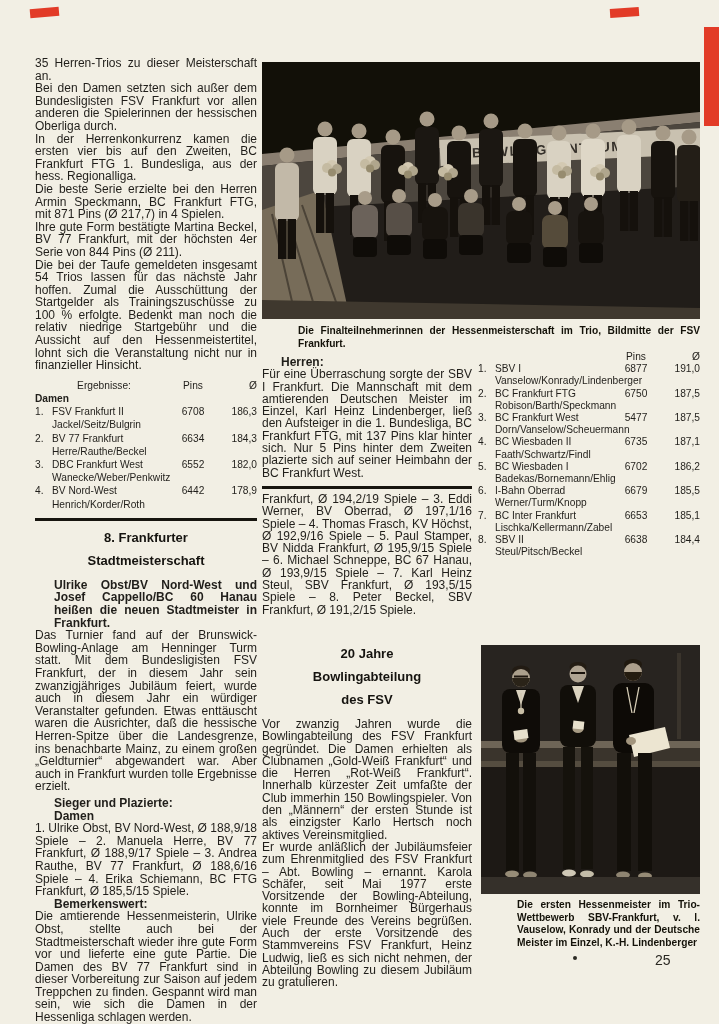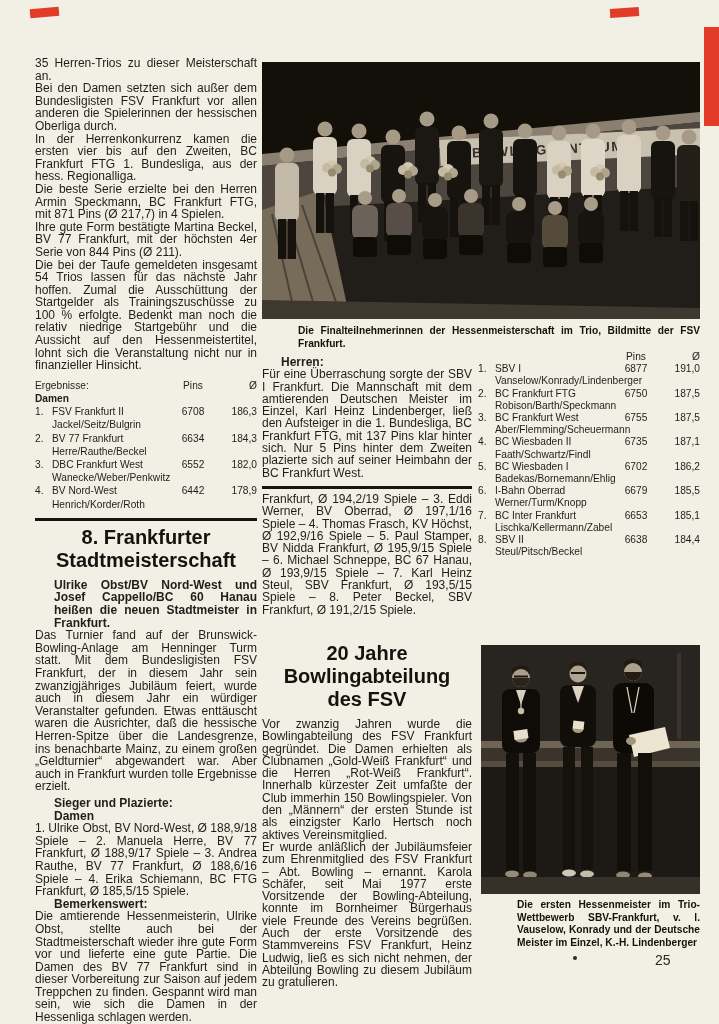--- a/index.html
+++ b/index.html
@@ -11,29 +11,29 @@
   }
   .col{position:absolute;}
   p{margin:0;}
   .body{
     font-size:12px;line-height:12.3px;text-align:justify;
     hyphens:auto;-webkit-hyphens:auto;
   }
   .intro .body{line-height:12.6px;}
   .bold{font-weight:bold;padding-left:19px;}
   .section-title{
-    margin:5px 0 7px 0;font-size:20px;line-height:23px;font-weight:bold;
+    margin:5px 0 7px 0;font-size:13px;line-height:23px;font-weight:bold;
     text-align:center;white-space:pre-line;color:#15130f;
   }
   .rule{height:3px;background:#17150f;margin:7px 0 4px 0;}
   
   .rtable{font-size:10.2px;line-height:13.2px;margin-top:7px;}
   #right-col .rtable{margin-top:0;line-height:12.2px;}
   .row-main{display:flex;}
-  .ttl{flex:1;}
+  .ttl{flex:1;text-align:center;}
   .rank{width:17px;flex:none;}
   .team{flex:1;min-width:0;}
   .pins{width:40px;flex:none;text-align:center;}
   .avg{width:44px;flex:none;text-align:right;}
   .players{padding-left:17px;}
   .group-label{font-weight:bold;}
   .caption{
     font-weight:bold;font-size:10.2px;line-height:12.6px;text-align:justify;color:#141209;padding-left:36px;
   }
   .subhead{font-weight:bold;}
@@ -237,24 +237,24 @@
             <span class="pins">6750</span>
             <span class="avg">187,5</span>
     </div>
     <div class="players">Robison/​Barth/​Speckmann</div>
   </div>
 
   <div class="result-row">
     <div class="row-main">
       <span class="rank">3.</span>
             <span class="team">BC Frankfurt West</span>
-            <span class="pins">6755</span>
+            <span class="pins">5477</span>
             <span class="avg">187,5</span>
     </div>
-    <div class="players">Aber/​Flemming/​Scheuermann</div>
+    <div class="players">Dorn/​Vanselow/​Scheuermann</div>
   </div>
 
   <div class="result-row">
     <div class="row-main">
       <span class="rank">4.</span>
             <span class="team">BC Wiesbaden II</span>
             <span class="pins">6735</span>
             <span class="avg">187,1</span>
     </div>
     <div class="players">Faath/​Schwartz/​Findl</div>

